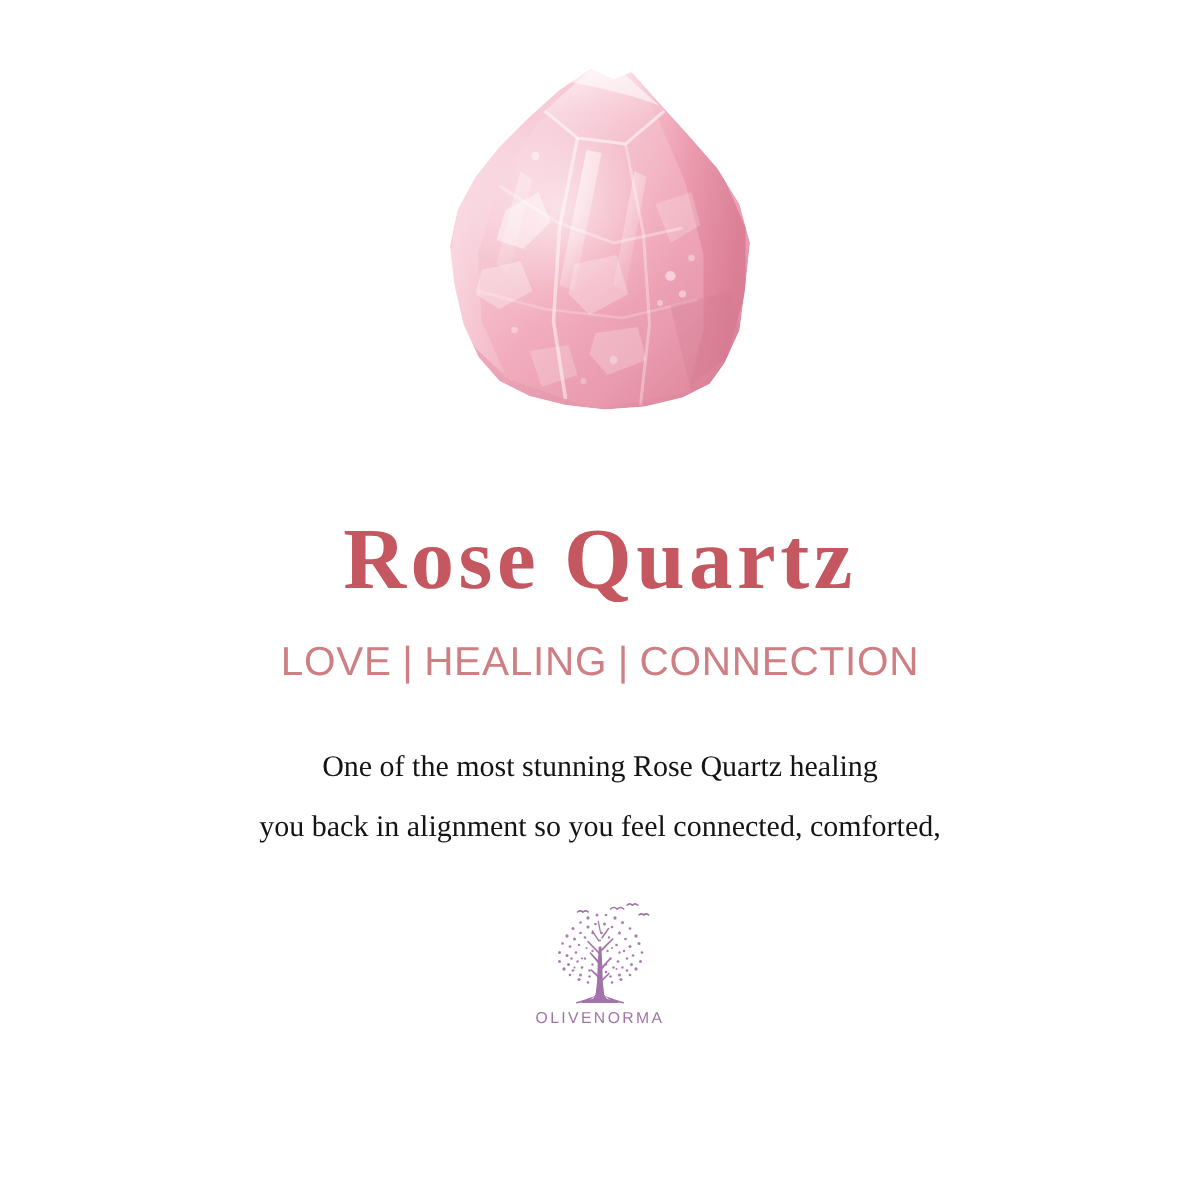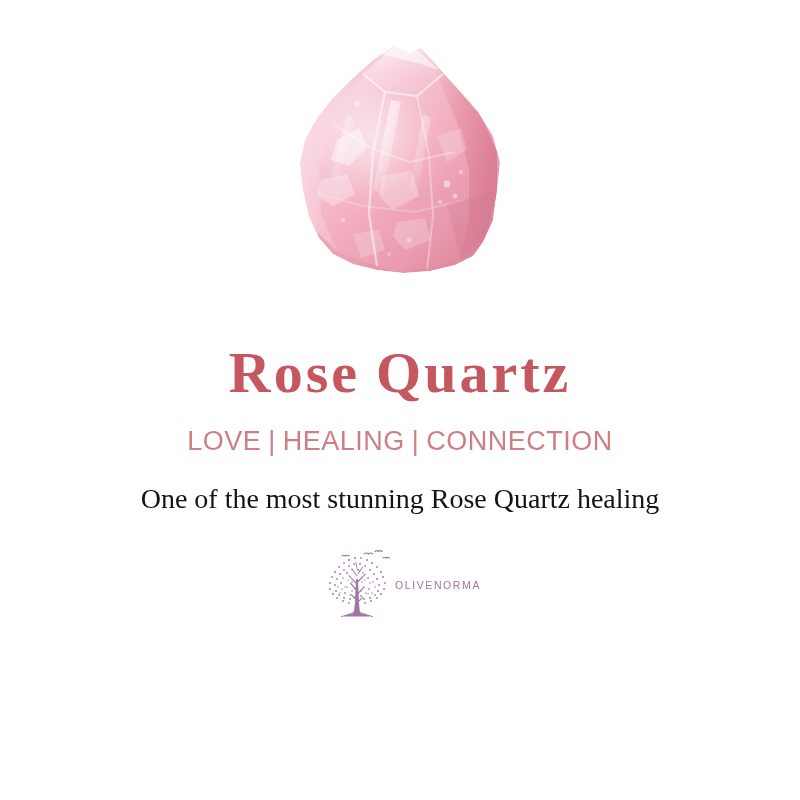--- a/index.html
+++ b/index.html
@@ -49,21 +49,21 @@
     line-height: 1;
     letter-spacing: 3px;
     color: #c4575f;
     text-align: right;
     margin-top: 44px;
   }
   .title .gap { display: inline-block; width: 16px; }
 
   
   .subtitle {
-    margin: 0;
+    margin: 12px;
     margin-top: 26px;
     font-family: "Liberation Sans", "DejaVu Sans", sans-serif;
     font-weight: 400;
     font-size: 27px;
     line-height: 1;
     letter-spacing: 0.5px;
     color: #cd7f84;
     text-align: center;
     white-space: nowrap;
   }
@@ -73,31 +73,31 @@
     font-weight: 400;
   }
 
   
   .body-copy {
     margin: 0;
     margin-top: 24px;
     width: 760px;
     text-align: center;
     font-family: "Liberation Serif", "DejaVu Serif", serif;
-    font-size: 28px;
+    font-size: 20px;
     line-height: 40px;
     color: #141414;
   }
   .body-copy .line { display: block; white-space: nowrap; }
 
   
   .logo {
     margin-top: 30px;
     display: flex;
-    flex-direction: row;
+    flex-direction: column;
     align-items: center;
   }
   .logo-mark { display: block; }
   .logo-word {
     margin-top: 2px;
     font-family: "Liberation Sans", "DejaVu Sans", sans-serif;
     font-size: 10.5px;
     letter-spacing: 1.6px;
     color: #a273a8;
     text-align: center;
@@ -198,20 +198,21 @@
   <h1 class="title">
     <span>Rose</span><span class="gap"></span><span>Quartz</span>
   </h1>
 
   <div class="subtitle">
     <span>LOVE</span><span class="sep">|</span><span>HEALING</span><span class="sep">|</span><span>CONNECTION</span>
   </div>
 
   <p class="body-copy">
     <span class="line">One of the most stunning Rose Quartz healing</span>
+    <span class="line">you back in alignment so you feel connected, comforted,</span>
   </p>
 
   <div class="logo">
     <svg class="logo-mark" width="76" height="70" viewBox="0 0 76 70" aria-hidden="true">
       <g fill="#a273a8">
 
         <path d="M37.2,30 C36.6,38 36.2,46 36.0,54 L35.0,62 L33.4,64.6 L30,66 L26,66.6 L26,67.6 L50,67.6 L50,66.6 L45.8,66 L42.4,64.6 L40.8,62 L39.9,54 C39.7,46 39.4,38 38.9,30 Z"></path>
         <path d="M37.6,40 L31.6,33.6 L31.0,34.4 L37.2,41.8 Z"></path>
         <path d="M38.6,44 L44.8,37.4 L45.4,38.2 L39.0,45.6 Z"></path>
         <path d="M37.4,50 L32.2,45.0 L31.6,45.8 L37.0,51.2 Z"></path>

